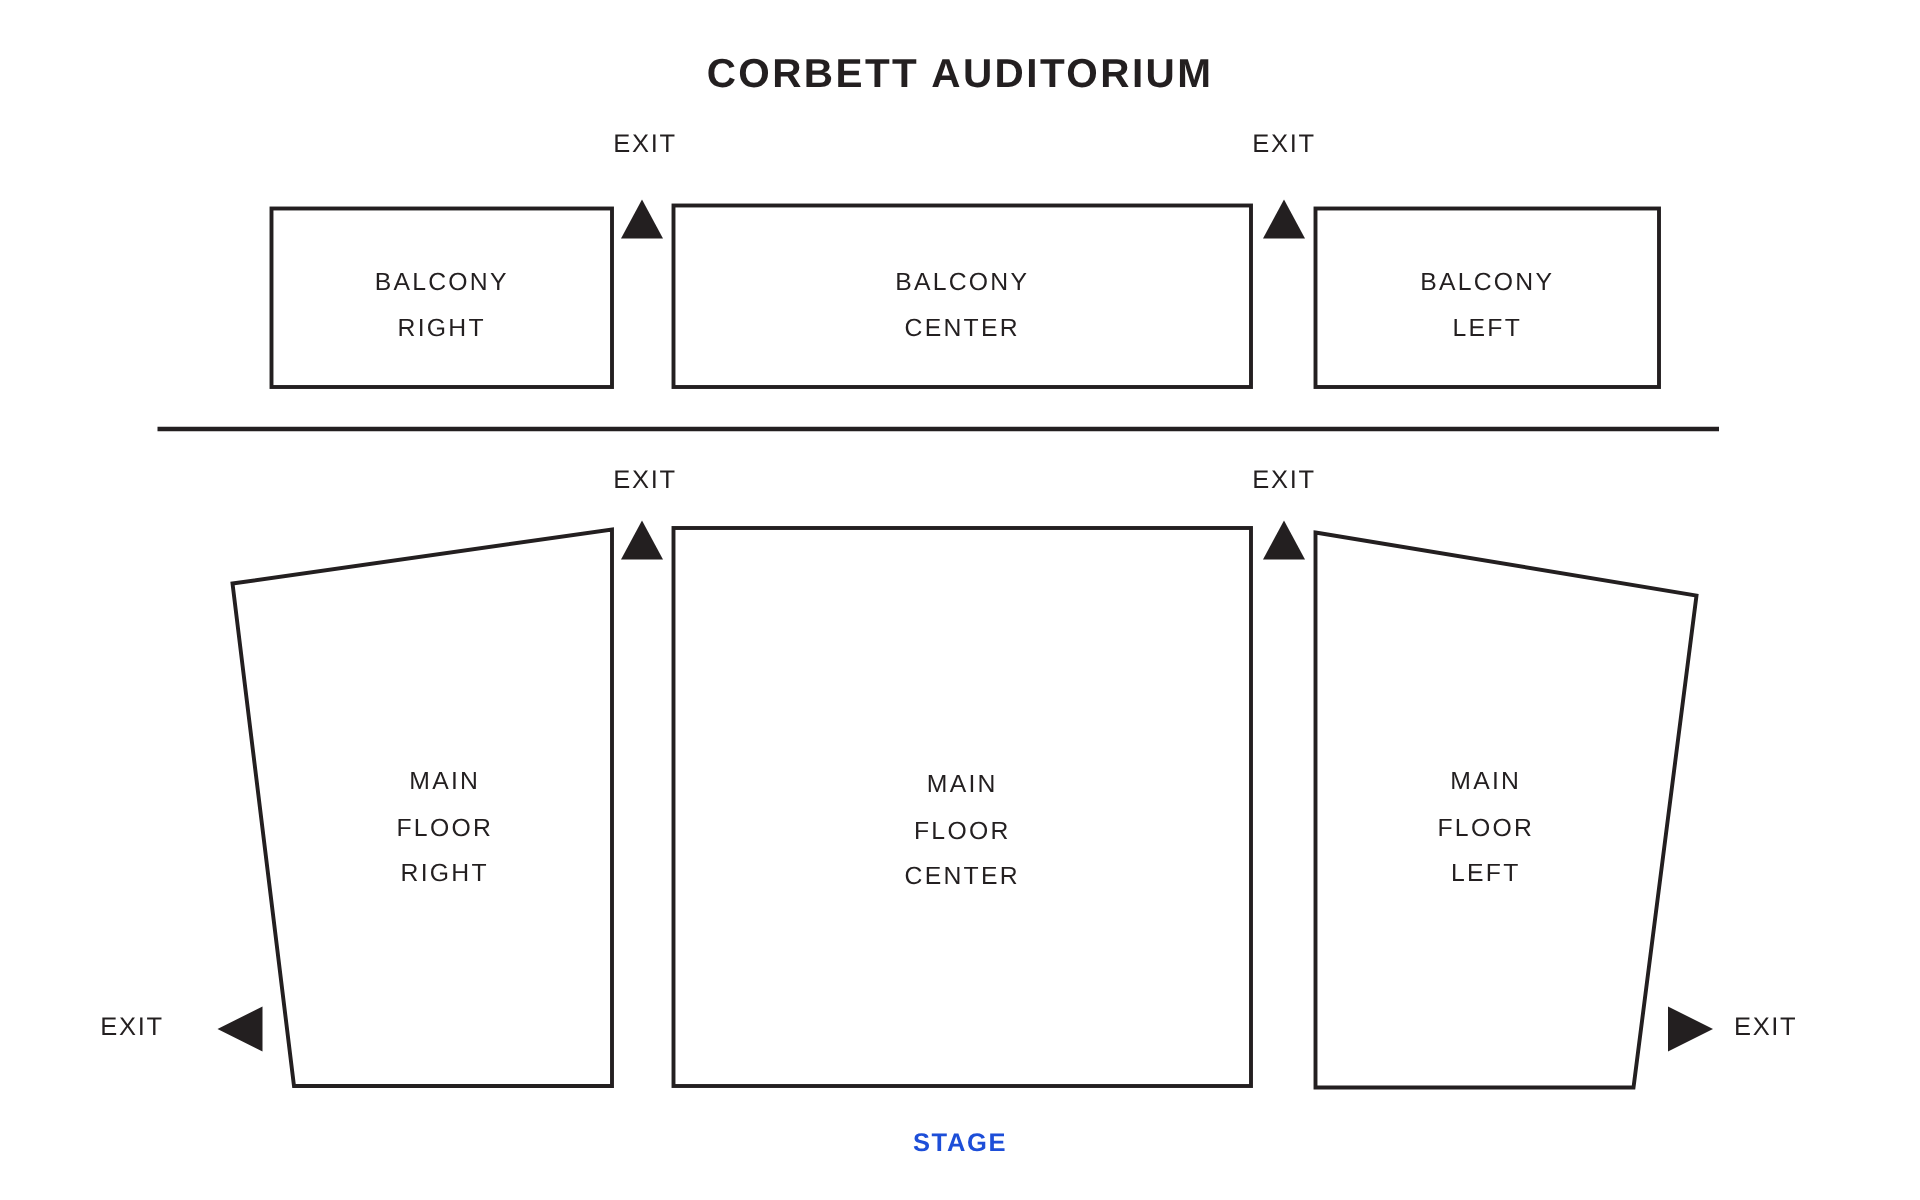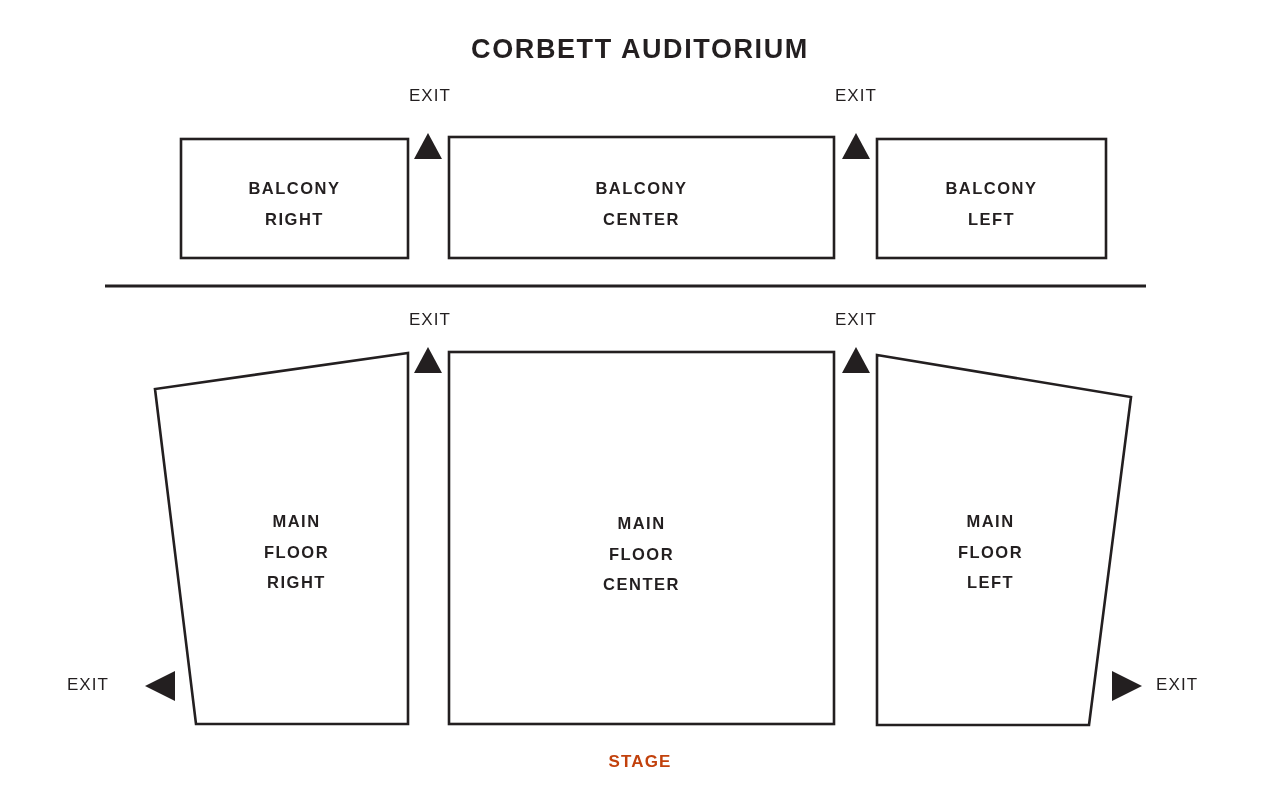--- a/index.html
+++ b/index.html
@@ -57,21 +57,21 @@
   }
   .exit-arrow {
     fill: #231f20;
   }
 
   
   .section-label {
     position: absolute;
     text-align: center;
     font-size: 16.5px;
-    font-weight: bold;
+    font-weight: normal;
     letter-spacing: 1.5px;
     line-height: 1.85;
     color: #231f20;
     pointer-events: none;
   }
   .section-label .line { display: block; }
 
   
   .exit-label {
     position: absolute;
@@ -85,21 +85,21 @@
   
   .stage-label {
     position: absolute;
     left: 0;
     top: 752px;
     width: 1280px;
     text-align: center;
     font-size: 17px;
     font-weight: bold;
     letter-spacing: 1.1px;
-    color: #c2410c;
+    color: #1d4ed8;
   }
 </style>
 </head>
 <body>
 
 <div id="seating-chart">
 
   <div class="chart-title">CORBETT AUDITORIUM</div>
 
   <svg class="shape-layer" viewBox="0 0 1280 800">

